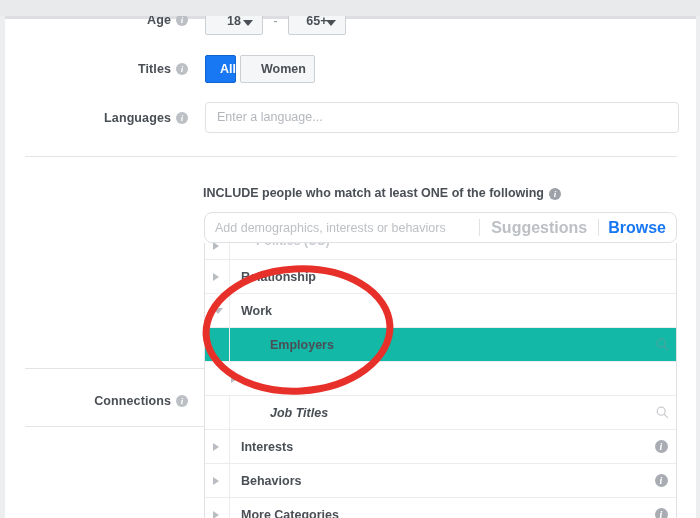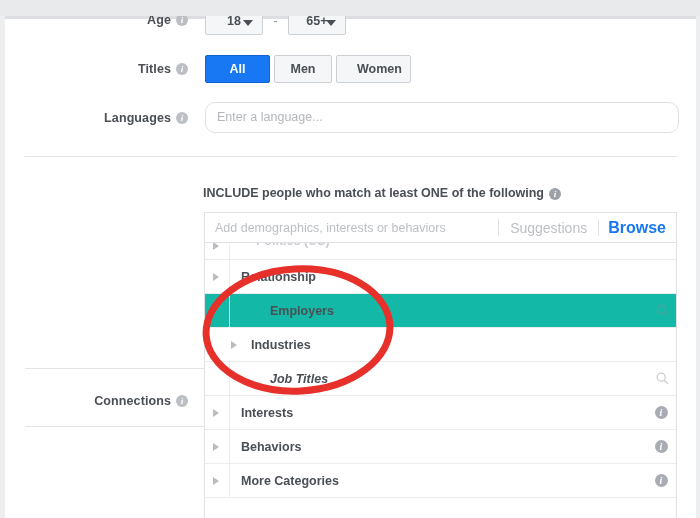--- a/index.html
+++ b/index.html
@@ -88,44 +88,44 @@
     border-color:#1164cf;
     color:#ffffff;
   }
 
   
   .lang-input{
     position:absolute; left:205px; top:86px;
     width:474px; height:31px;
     background:#ffffff;
     border:1px solid #dfe1e5;
-    border-radius:10px;
+    border-radius:4px;
     font-size:12.5px; color:#b3b7bd;
     line-height:29px;
     padding-left:11px;
   }
 
   
   .dt-head{
     position:absolute; left:203px; top:170px;
     font-size:12.5px; font-weight:bold; color:#4a4f56;
     white-space:nowrap;
   }
 
   .search-box{
     position:absolute; left:204px; top:196px;
     width:473px; height:31px;
     background:#ffffff;
     border:1px solid #dfe1e5;
-    border-radius:0;
+    border-radius:8px;
     display:flex; align-items:center;
   }
   .search-ph{ flex:1; font-size:12.5px; color:#bcbfc4; padding-left:10px; }
   .vdiv{ width:1px; height:17px; background:#e0e2e5; }
-  .sugg{ font-size:14px; color:#bcbfc4; padding:0 11px; }
+  .sugg{ font-size:16px; color:#bcbfc4; padding:0 11px;font-weight:bold; }
   .browse{ font-size:16px; color:#1877f2; font-weight:bold; padding:0 10px 0 9px; }
 
   
   .dd{
     position:absolute; left:204px; top:227px;
     width:473px; height:291px;
     background:#ffffff;
     border:1px solid #dfe1e5;
     border-top:none;
     overflow:hidden;
@@ -211,22 +211,21 @@
     <span class="age-sel">
       <span>65+</span>
       <span class="caret"></span>
     </span>
   </div>
 
   <div class="flabel" style="left:60px; top:45px; width:128px;">
     <span class="lbl">Titles</span><span class="info">i</span>
   </div>
   <div class="gender-row">
-    <div class="gbtn active" style="width:65px;">All</div>
-    <div class="gbtn" style="width:58px;">Men</div>
+    <div class="gbtn active" style="width:31px;">All</div>
     <div class="gbtn" style="width:75px;padding-left:20px;">Women</div>
   </div>
 
   <div class="flabel" style="left:40px; top:94px; width:148px;">
     <span class="lbl">Languages</span><span class="info">i</span>
   </div>
   <div class="lang-input">Enter a language...</div>
 
 
   <div class="dt-head">
@@ -252,38 +251,44 @@
     </div>
 
     <div class="row">
       <div class="caretcell">
           <div class="tri"></div>
         </div>
       <div class="lsep"></div>
       <div class="rtext">Relationship</div>
     </div>
 
+    <div class="row">
+      <div class="caretcell">
+          <div class="tri open"></div>
+        </div>
+      <div class="lsep"></div>
+      <div class="rtext">Work</div>
+    </div>
 
     <div class="row sel">
       <div class="caretcell"></div>
       <div class="lsep"></div>
       <div class="rtext indent">Employers</div>
       <div class="mag">
         <svg width="13" height="13" viewBox="0 0 13 13">
             <circle cx="5.2" cy="5.2" r="4.0" fill="none" stroke="#8a8f96" stroke-width="1.3"></circle>
             <line x1="8.2" y1="8.2" x2="11.6" y2="11.6" stroke="#8a8f96" stroke-width="1.3" stroke-linecap="round"></line>
           </svg>
       </div>
     </div>
 
     <div class="row">
       <div class="caretcell" style="padding-left:26px; width:42px; flex:0 0 42px;">
           <div class="tri"></div>
         </div>
-      <div class="rtext" style="padding-left:4px;">Industries</div>
     </div>
 
     <div class="row">
       <div class="caretcell"></div>
       <div class="lsep"></div>
       <div class="rtext indent2">Job Titles</div>
       <div class="mag">
         <svg width="13" height="13" viewBox="0 0 13 13">
             <circle cx="5.2" cy="5.2" r="4.0" fill="none" stroke="#8a8f96" stroke-width="1.3"></circle>
             <line x1="8.2" y1="8.2" x2="11.6" y2="11.6" stroke="#8a8f96" stroke-width="1.3" stroke-linecap="round"></line>

